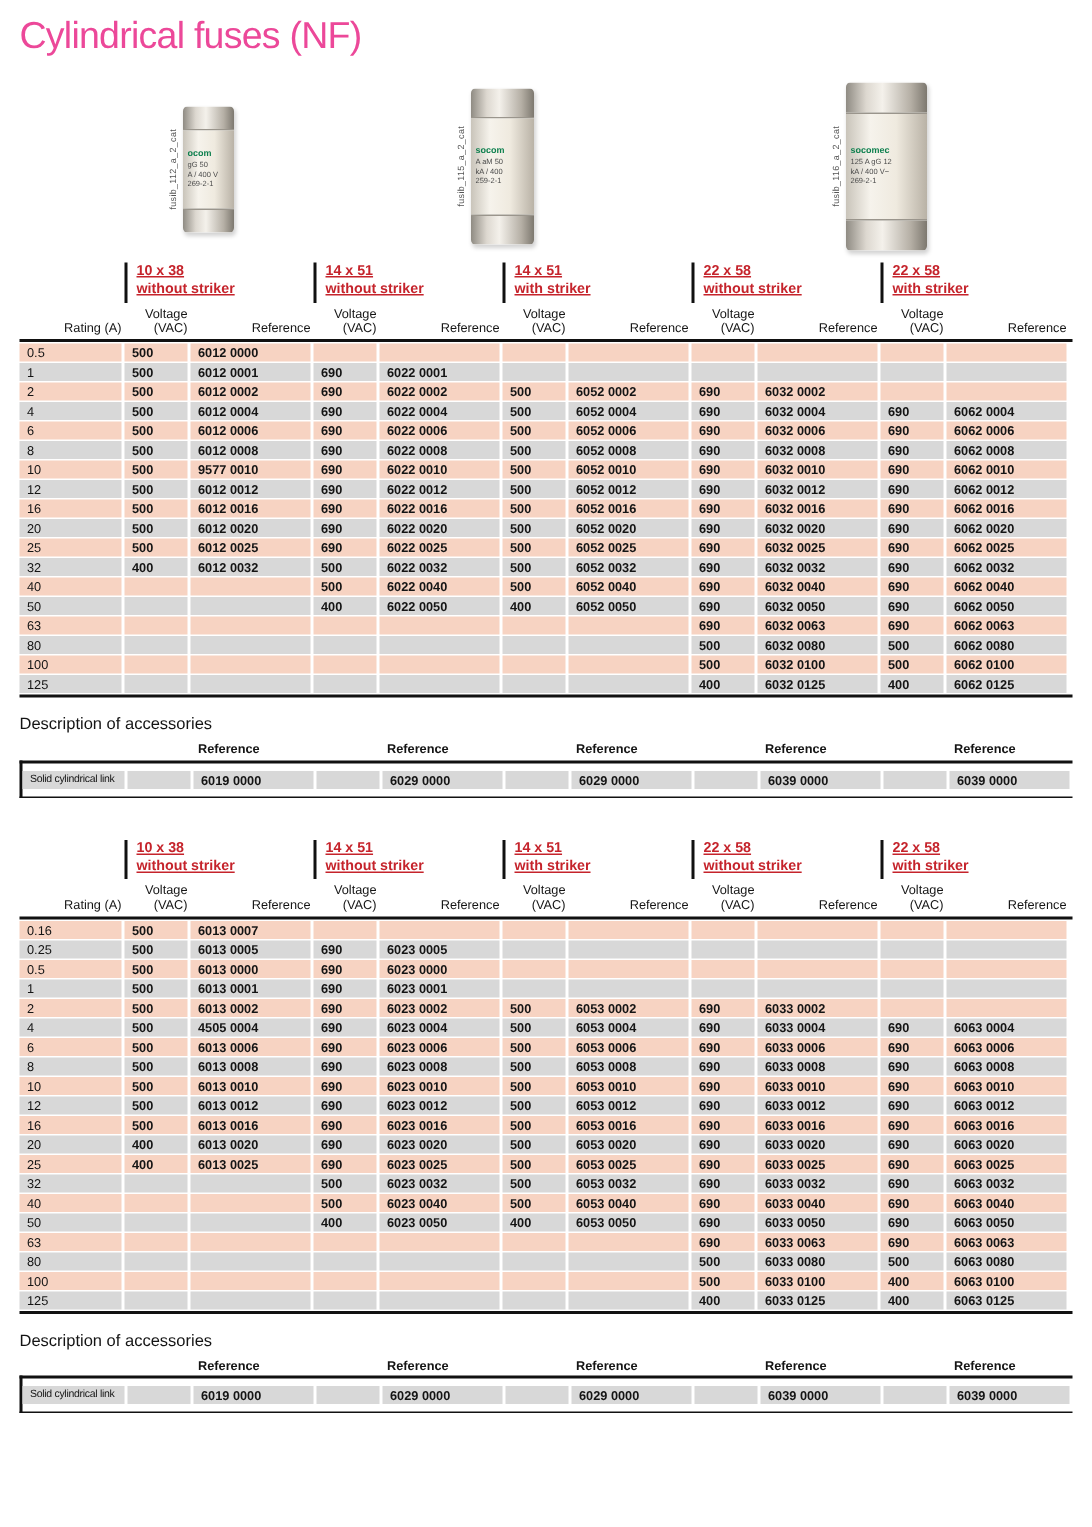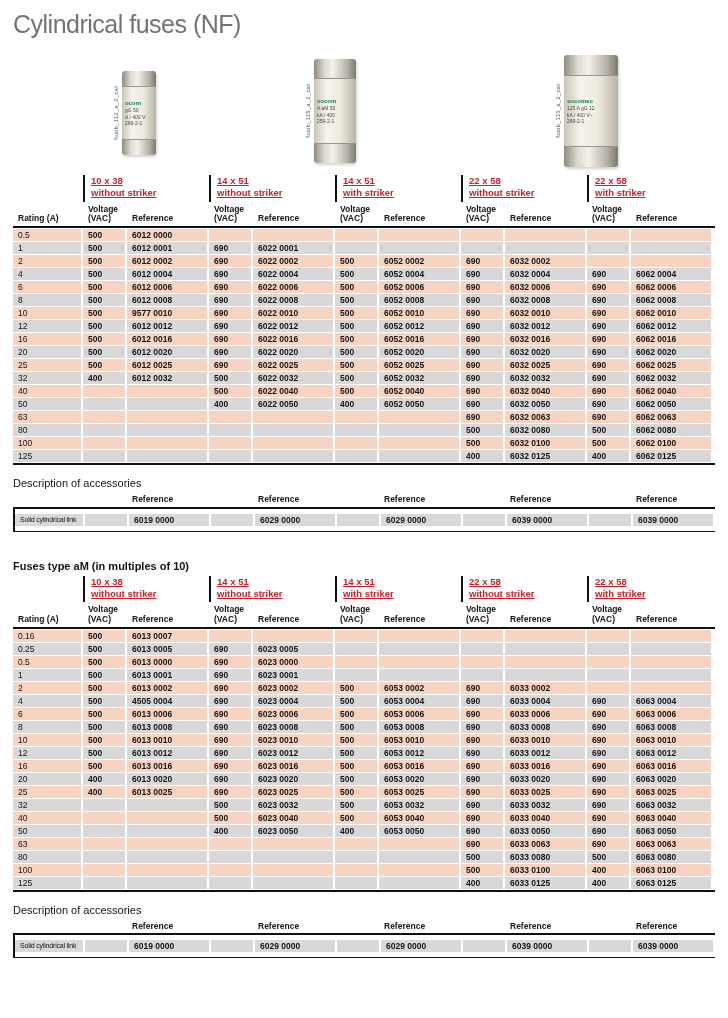--- a/index.html
+++ b/index.html
@@ -14,21 +14,21 @@
     width:728px;height:1018px;
     padding:8px 13px;
     font-family:"Liberation Sans",sans-serif;
     color:var(--ink);
     position:relative;
     overflow:hidden;
     background:#fff;
   }
   .title{
     font-size:25px;font-weight:400;letter-spacing:-.5px;
-    color:#737373;margin:2px 0 16px;
+    color:#ec4899;margin:2px 0 16px;
   }
   .section-heading{font-size:11px;font-weight:bold;margin:0 0 4px;}
   .acc-heading{font-size:11px;font-weight:normal;margin:12px 0 6px;}
   .section-am{margin-top:28px;}
 
   
   .fuse-strip{position:relative;height:116px;margin:2px 0 4px;}
   .fuse{position:absolute;display:flex;align-items:center;gap:3px;}
   .fuse1{left:100px;top:16px;}
   .fuse2{left:292px;top:4px;}
@@ -51,21 +51,21 @@
     background:linear-gradient(90deg,#c9c4ba,#f6f3ec 30%,#efeadf 62%,#b9b2a6);}
   .mark{font-size:5px;line-height:1.35;color:#4a4a4a;white-space:nowrap;overflow:hidden;}
   .mark.brand{color:#0c7f4d;font-weight:bold;font-size:6px;}
 
   
   .group-row{display:grid;grid-template-columns:68px repeat(5,124px);column-gap:2px;margin-bottom:3px;}
   .group-head{border-left:2.5px solid #111;padding:0 0 2px 6px;color:var(--red);
     font-weight:bold;font-size:9.5px;line-height:1.3;text-decoration:underline;}
   .trow{display:grid;grid-template-columns:68px repeat(5,42px 80px);column-gap:2px;font-size:8.5px;}
   .trow.head{align-items:end;border-bottom:2.5px solid #111;padding-bottom:2px;}
-  .trow.head .cell{height:auto;line-height:1.15;background:none;font-weight:bold;}
+  .trow.head .cell{height:auto;line-height:1.15;background:none;font-weight:normal;text-align:right;}
   .cell{height:12px;line-height:12px;padding-left:5px;overflow:hidden;white-space:nowrap;}
   .cell.v,.cell.r{font-weight:bold;}
   .cell.rating{font-weight:normal;}
   .tbody{border-bottom:2.5px solid #111;margin-top:1px;}
   .tbody .trow{margin-bottom:1px;}
   .tbody .trow:nth-child(odd) .cell{background:var(--salmon);}
   .tbody .trow:nth-child(even) .cell{background:var(--gray);}
 
   
   .acc-head{align-items:end;padding-bottom:2px;}
@@ -440,21 +440,20 @@
           <div class="cell r">6029 0000</div>
           <div class="cell v"></div>
           <div class="cell r">6039 0000</div>
           <div class="cell v"></div>
           <div class="cell r">6039 0000</div>
         </div>
       </div>
   </section>
 
   <section class="section-am">
-    <h2 class="section-heading">Fuses type aM (in multiples of 10)</h2>
 
     <div id="table-am">
         <div class="group-row">
           <div></div>
           <div class="group-head">
             <div>10 x 38</div>
             <div>without striker</div>
           </div>
           <div class="group-head">
             <div>14 x 51</div>

